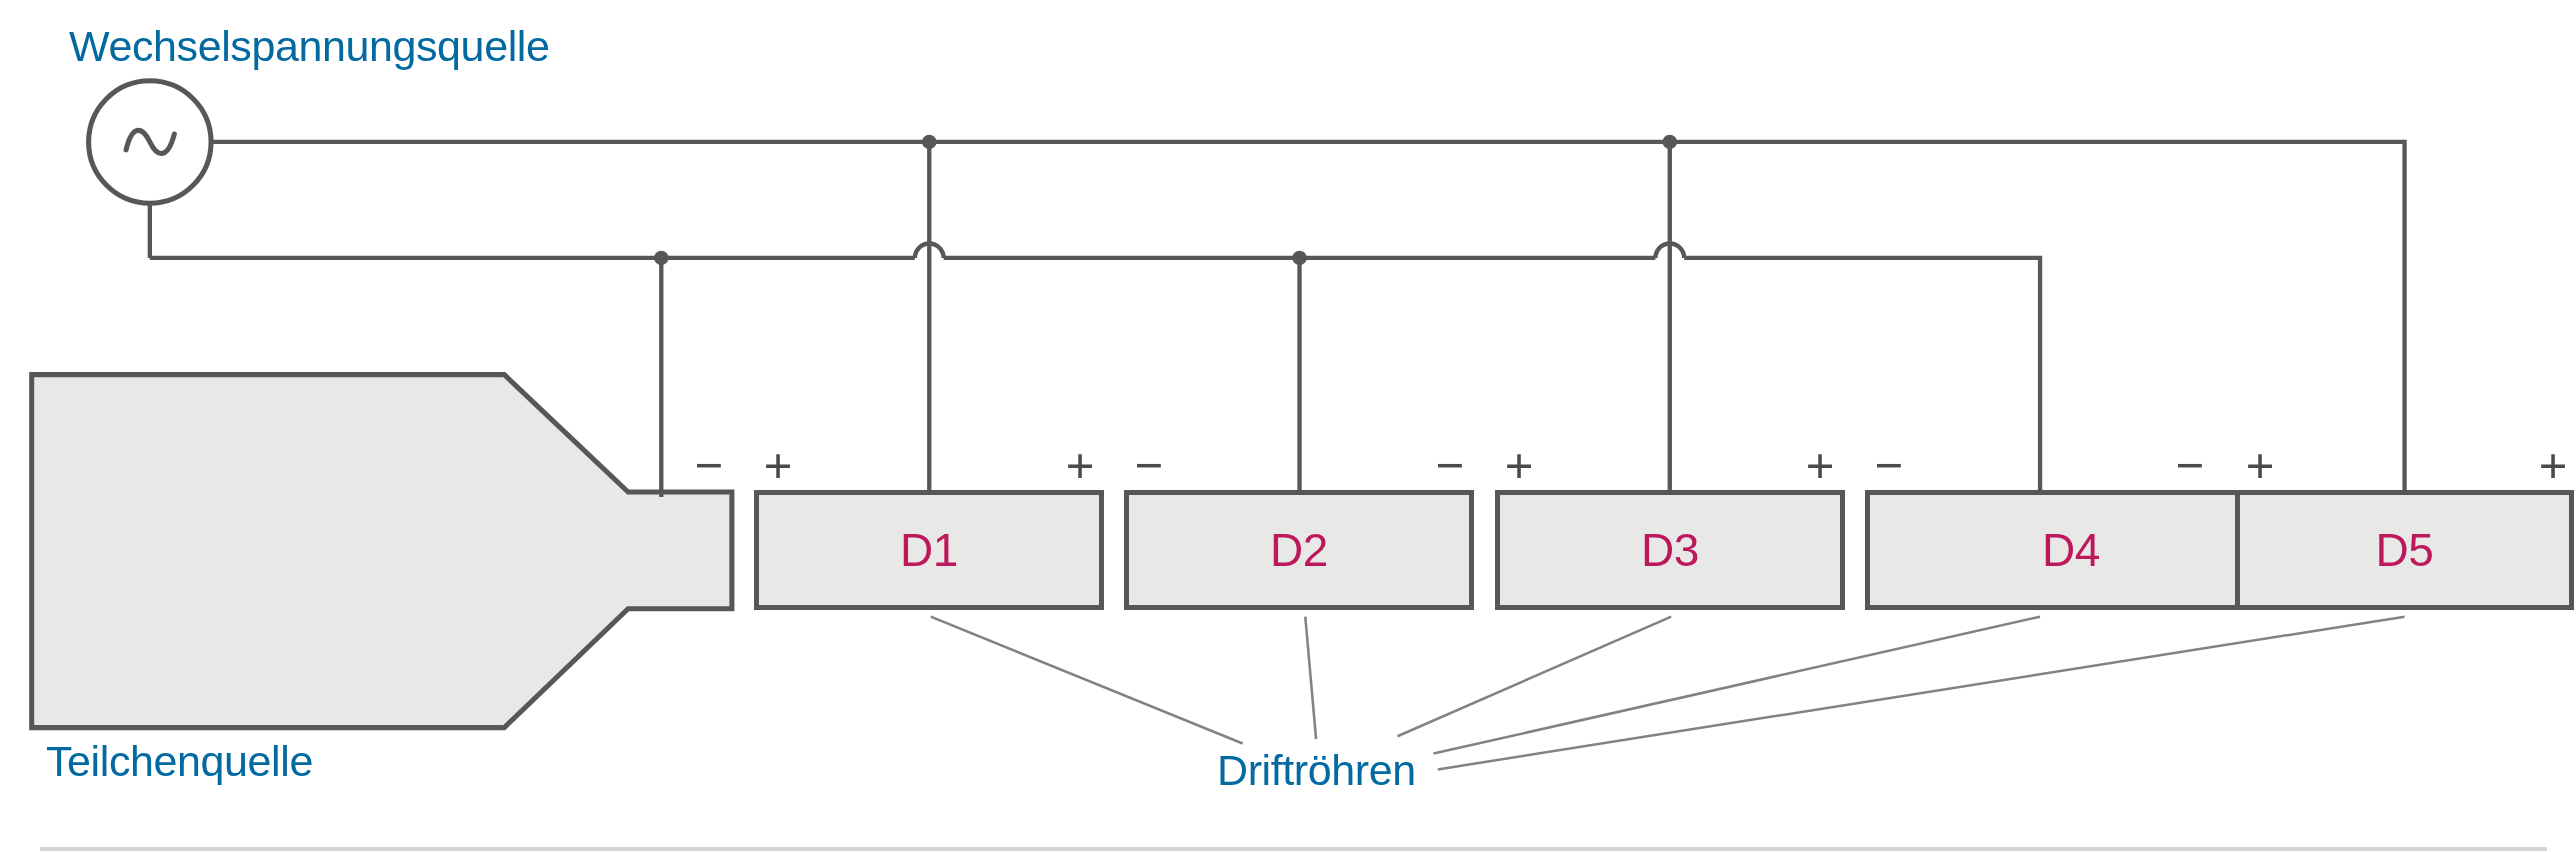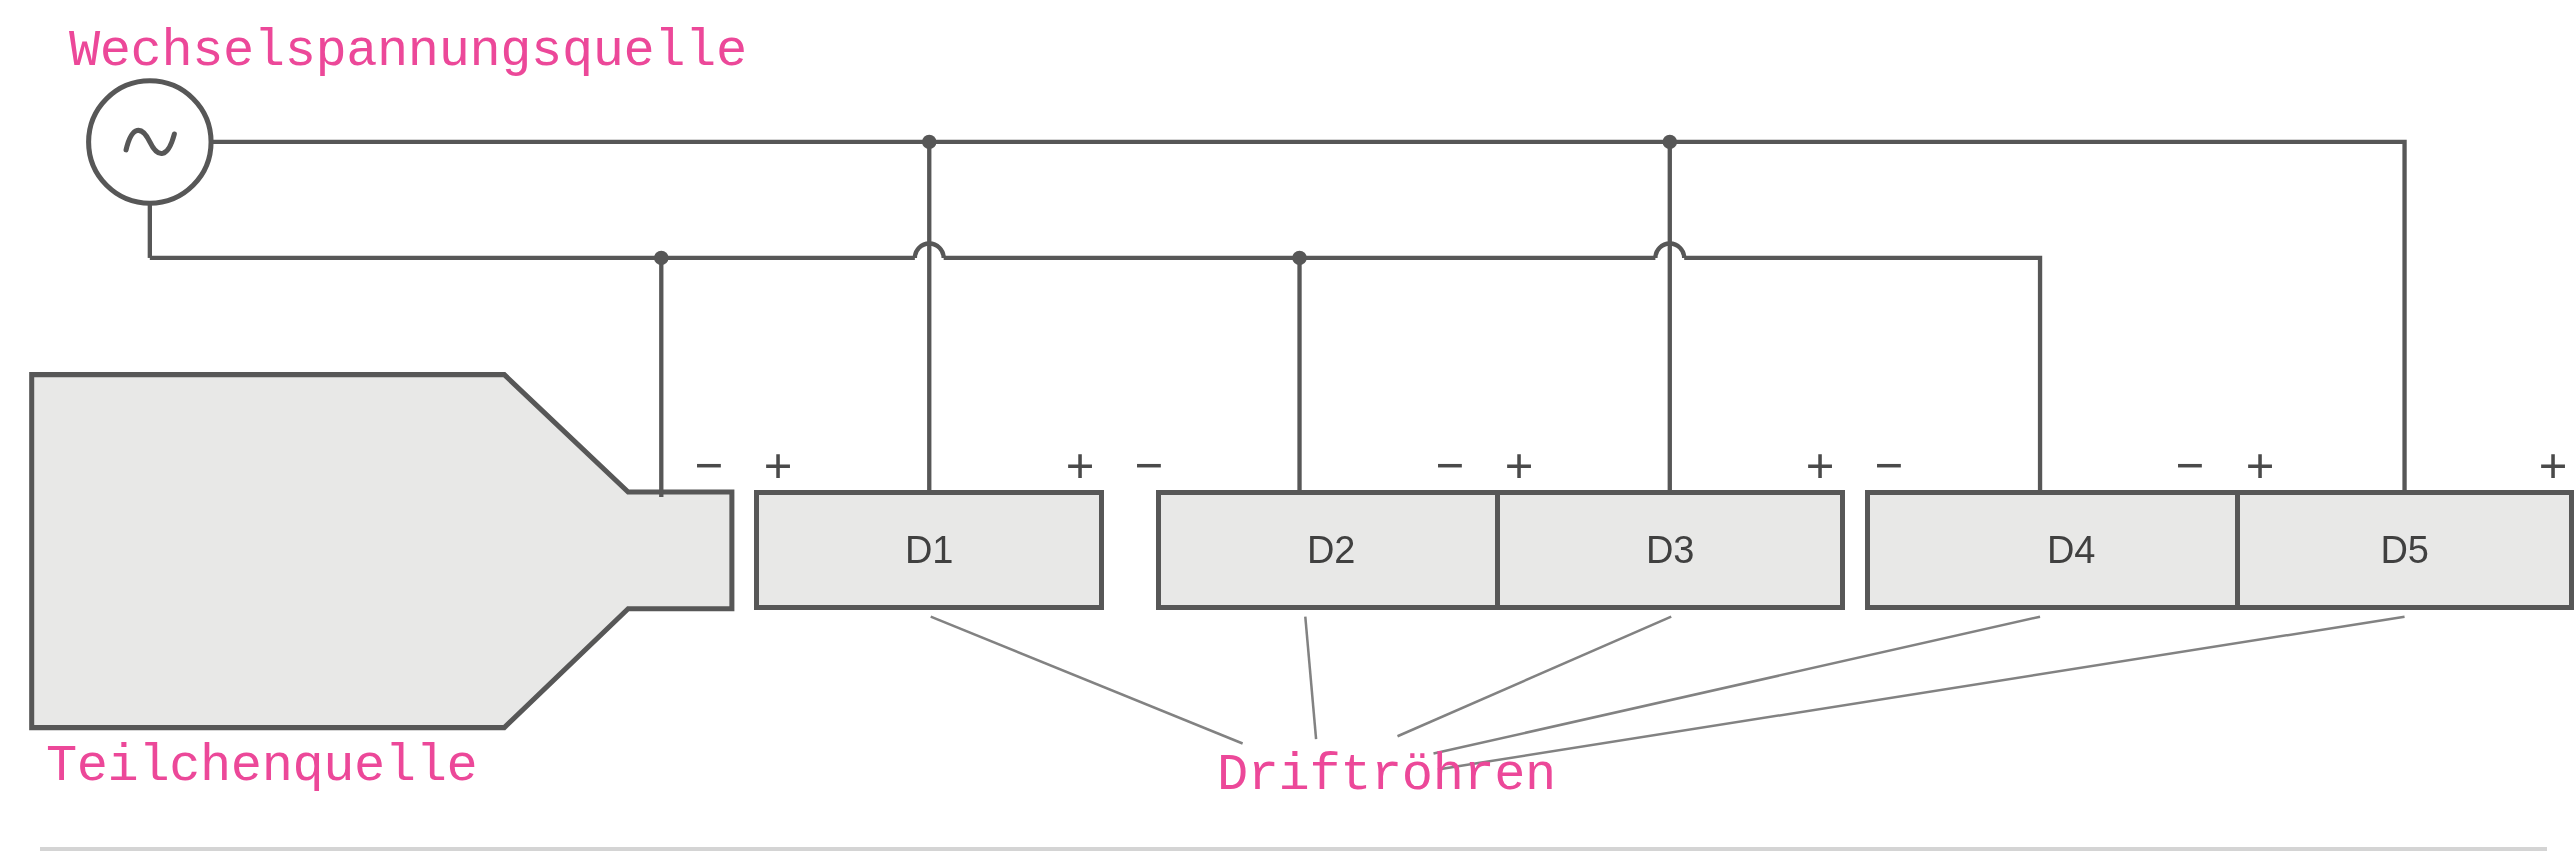--- a/index.html
+++ b/index.html
@@ -16,41 +16,40 @@
     color: #4d4d4d;
   }
   #wires {
     position: absolute;
     left: 0; top: 0;
     width: 2576px;
     height: 853px;
   }
   .diagram-label {
     position: absolute;
-    font-size: 52px;
+    font-size: 43px;
     line-height: 1.15;
     letter-spacing: -0.4px;
-    color: #ec4899;
+    color: #0369a1;
     white-space: nowrap;
-    font-family: Liberation Mono, monospace;
   }
   .tube {
     position: absolute;
     top: 490px;
     height: 120px;
     background: #e8e8e7;
     border: 5px solid #575757;
     box-sizing: border-box;
     display: flex;
     align-items: center;
     justify-content: center;
   }
   .tube-label {
-    font-size: 38px;
-    color: #404040;
+    font-size: 46px;
+    color: #be185d;
     letter-spacing: -0.4px;
   }
   .sign {
     position: absolute;
     top: 438px;
     height: 53px;
     width: 86px;
     display: flex;
     align-items: center;
     justify-content: center;
@@ -104,21 +103,21 @@
 
 <div class="diagram-label" style="left:69px; top:21.6px;">Wechselspannungsquelle</div>
 
 <div class="diagram-label" style="left:46px; top:737px;">Teilchenquelle</div>
 
 <div class="diagram-label" style="left:1217px; top:746px;">Driftröhren</div>
 
 <div class="tube" style="left:754px; width:350px;">
   <span class="tube-label">D1</span>
 </div>
-<div class="tube" style="left:1124px; width:350px;margin-left:32px;">
+<div class="tube" style="left:1124px; width:350px;">
   <span class="tube-label">D2</span>
 </div>
 <div class="tube" style="left:1495px; width:350px;justify-content:center;">
   <span class="tube-label">D3</span>
 </div>
 <div class="tube" style="left:1865px; width:412px;">
   <span class="tube-label">D4</span>
 </div>
 <div class="tube" style="left:2235px; width:339px;">
   <span class="tube-label">D5</span>

